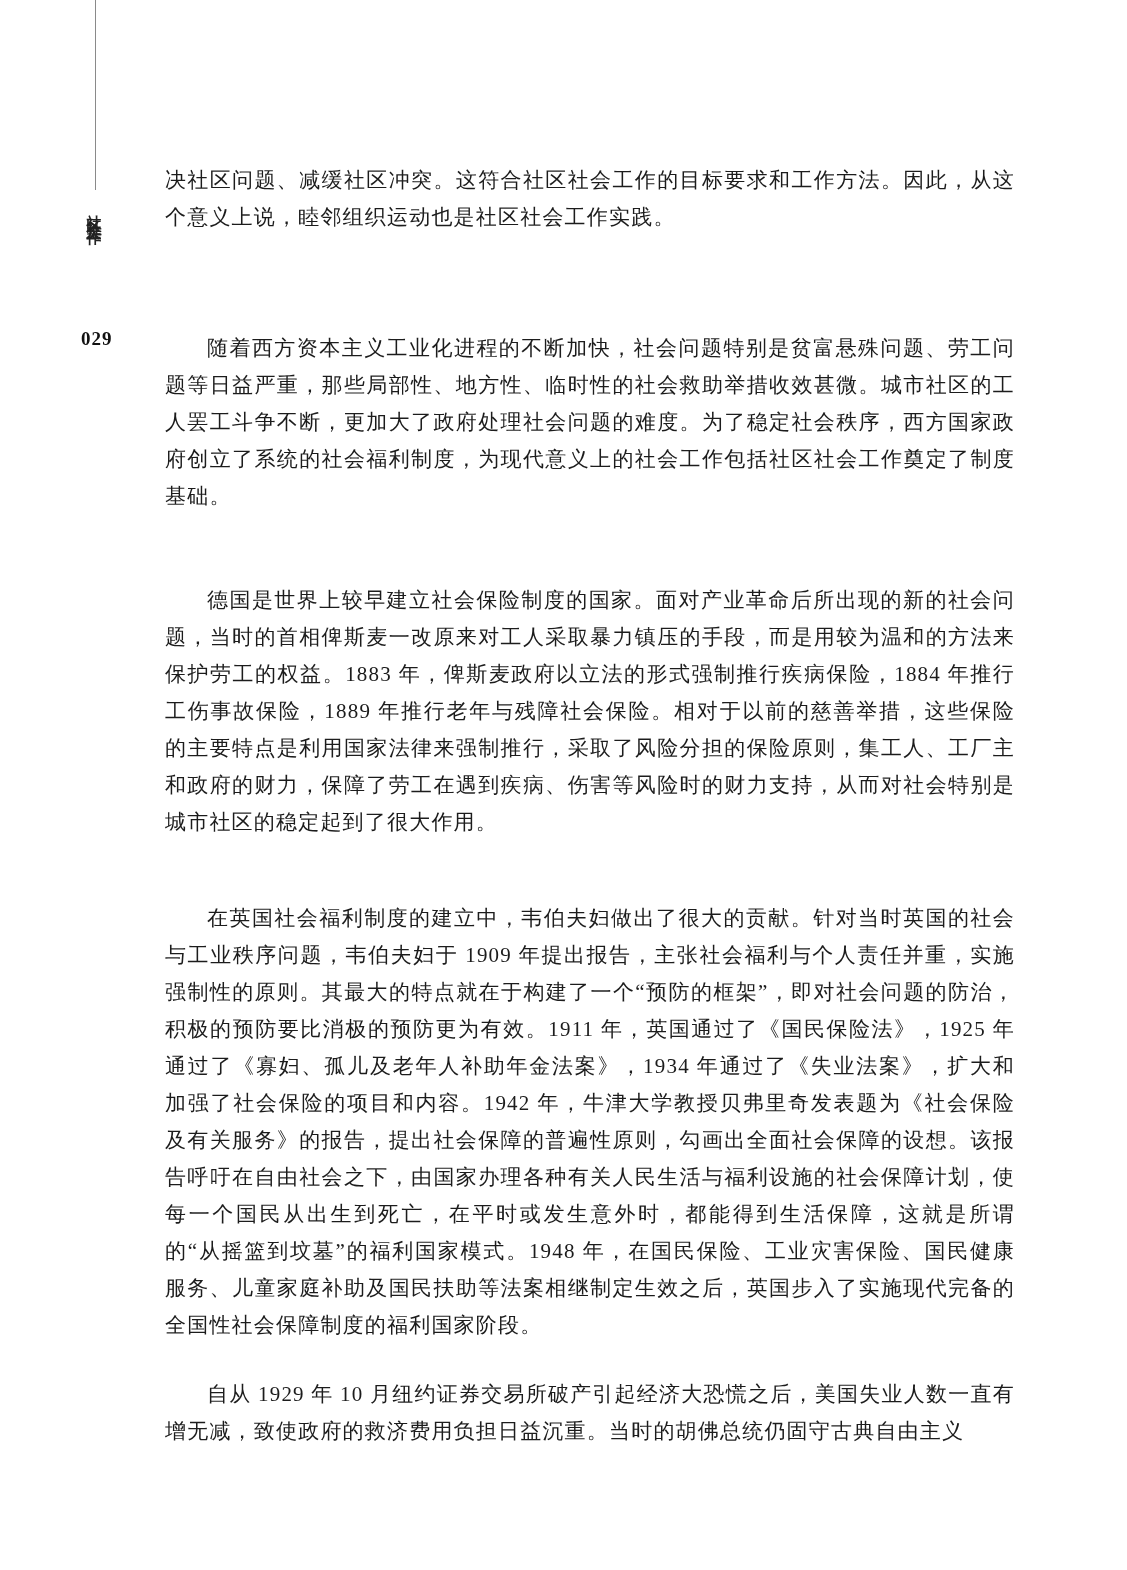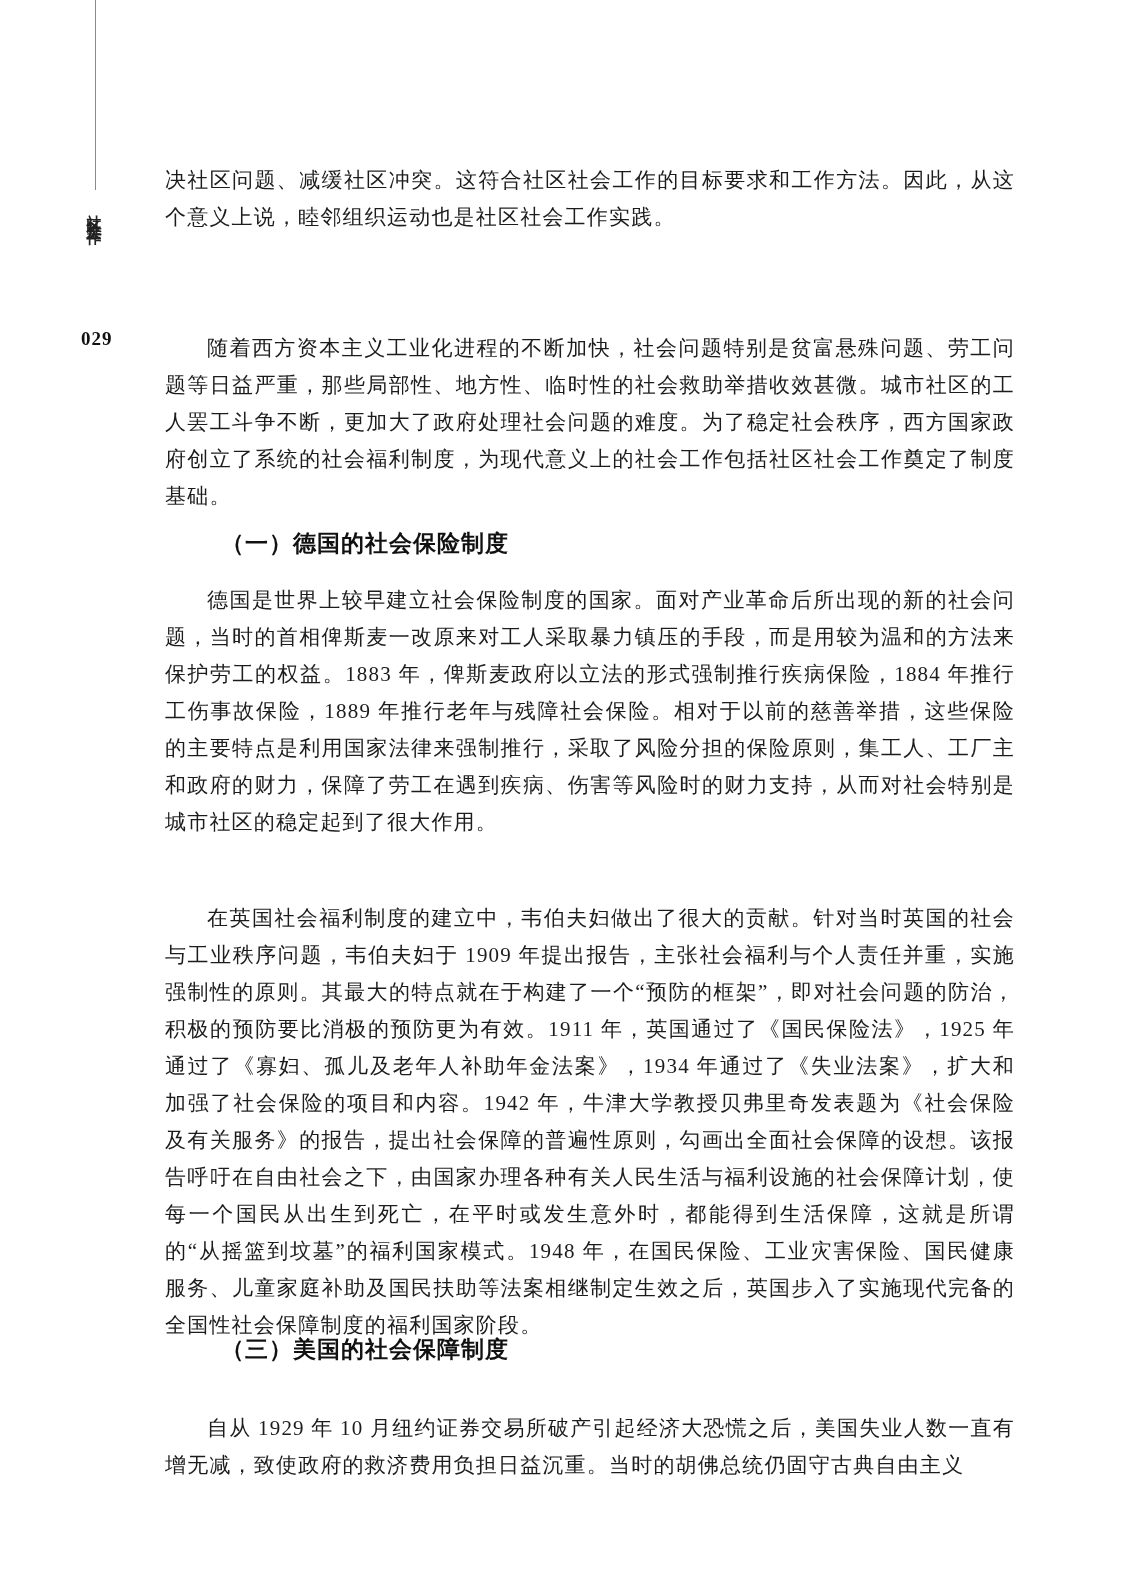--- a/index.html
+++ b/index.html
@@ -87,24 +87,22 @@
 
   <div class="spine-title">社区社会工作</div>
 
   <div class="page-number">029</div>
 
   <p class="content-block body-para no-indent" style="top: 146px;">决社区问题、减缓社区冲突。这符合社区社会工作的目标要求和工作方法。因此，从这个意义上说，睦邻组织运动也是社区社会工作实践。</p>
 
 
   <p class="content-block body-para" style="top: 314px;">随着西方资本主义工业化进程的不断加快，社会问题特别是贫富悬殊问题、劳工问题等日益严重，那些局部性、地方性、临时性的社会救助举措收效甚微。城市社区的工人罢工斗争不断，更加大了政府处理社会问题的难度。为了稳定社会秩序，西方国家政府创立了系统的社会福利制度，为现代意义上的社会工作包括社区社会工作奠定了制度基础。</p>
 
-  <h2 class="content-block sub-heading" style="top: 512px;">（一）德国的社会保险制度</h2>
 
   <p class="content-block body-para" style="top: 566px;">德国是世界上较早建立社会保险制度的国家。面对产业革命后所出现的新的社会问题，当时的首相俾斯麦一改原来对工人采取暴力镇压的手段，而是用较为温和的方法来保护劳工的权益。1883 年，俾斯麦政府以立法的形式强制推行疾病保险，1884 年推行工伤事故保险，1889 年推行老年与残障社会保险。相对于以前的慈善举措，这些保险的主要特点是利用国家法律来强制推行，采取了风险分担的保险原则，集工人、工厂主和政府的财力，保障了劳工在遇到疾病、伤害等风险时的财力支持，从而对社会特别是城市社区的稳定起到了很大作用。</p>
 
 
   <p class="content-block body-para" style="top: 884px;">在英国社会福利制度的建立中，韦伯夫妇做出了很大的贡献。针对当时英国的社会与工业秩序问题，韦伯夫妇于 1909 年提出报告，主张社会福利与个人责任并重，实施强制性的原则。其最大的特点就在于构建了一个“预防的框架”，即对社会问题的防治，积极的预防要比消极的预防更为有效。1911 年，英国通过了《国民保险法》，1925 年通过了《寡妇、孤儿及老年人补助年金法案》，1934 年通过了《失业法案》，扩大和加强了社会保险的项目和内容。1942 年，牛津大学教授贝弗里奇发表题为《社会保险及有关服务》的报告，提出社会保障的普遍性原则，勾画出全面社会保障的设想。该报告呼吁在自由社会之下，由国家办理各种有关人民生活与福利设施的社会保障计划，使每一个国民从出生到死亡，在平时或发生意外时，都能得到生活保障，这就是所谓的“从摇篮到坟墓”的福利国家模式。1948 年，在国民保险、工业灾害保险、国民健康服务、儿童家庭补助及国民扶助等法案相继制定生效之后，英国步入了实施现代完备的全国性社会保障制度的福利国家阶段。</p>
 
-  <h2 class="content-block sub-heading" style="top: 1318px;">（三）美国的社会保障制度</h2>
 
-  <p class="content-block body-para" style="top: 1394px;">自从 1929 年 10 月纽约证券交易所破产引起经济大恐慌之后，美国失业人数一直有增无减，致使政府的救济费用负担日益沉重。当时的胡佛总统仍固守古典自由主义</p>
+  <p class="content-block body-para" style="top: 1360px;">自从 1929 年 10 月纽约证券交易所破产引起经济大恐慌之后，美国失业人数一直有增无减，致使政府的救济费用负担日益沉重。当时的胡佛总统仍固守古典自由主义</p>
 
 </div>
 
 </body></html>

